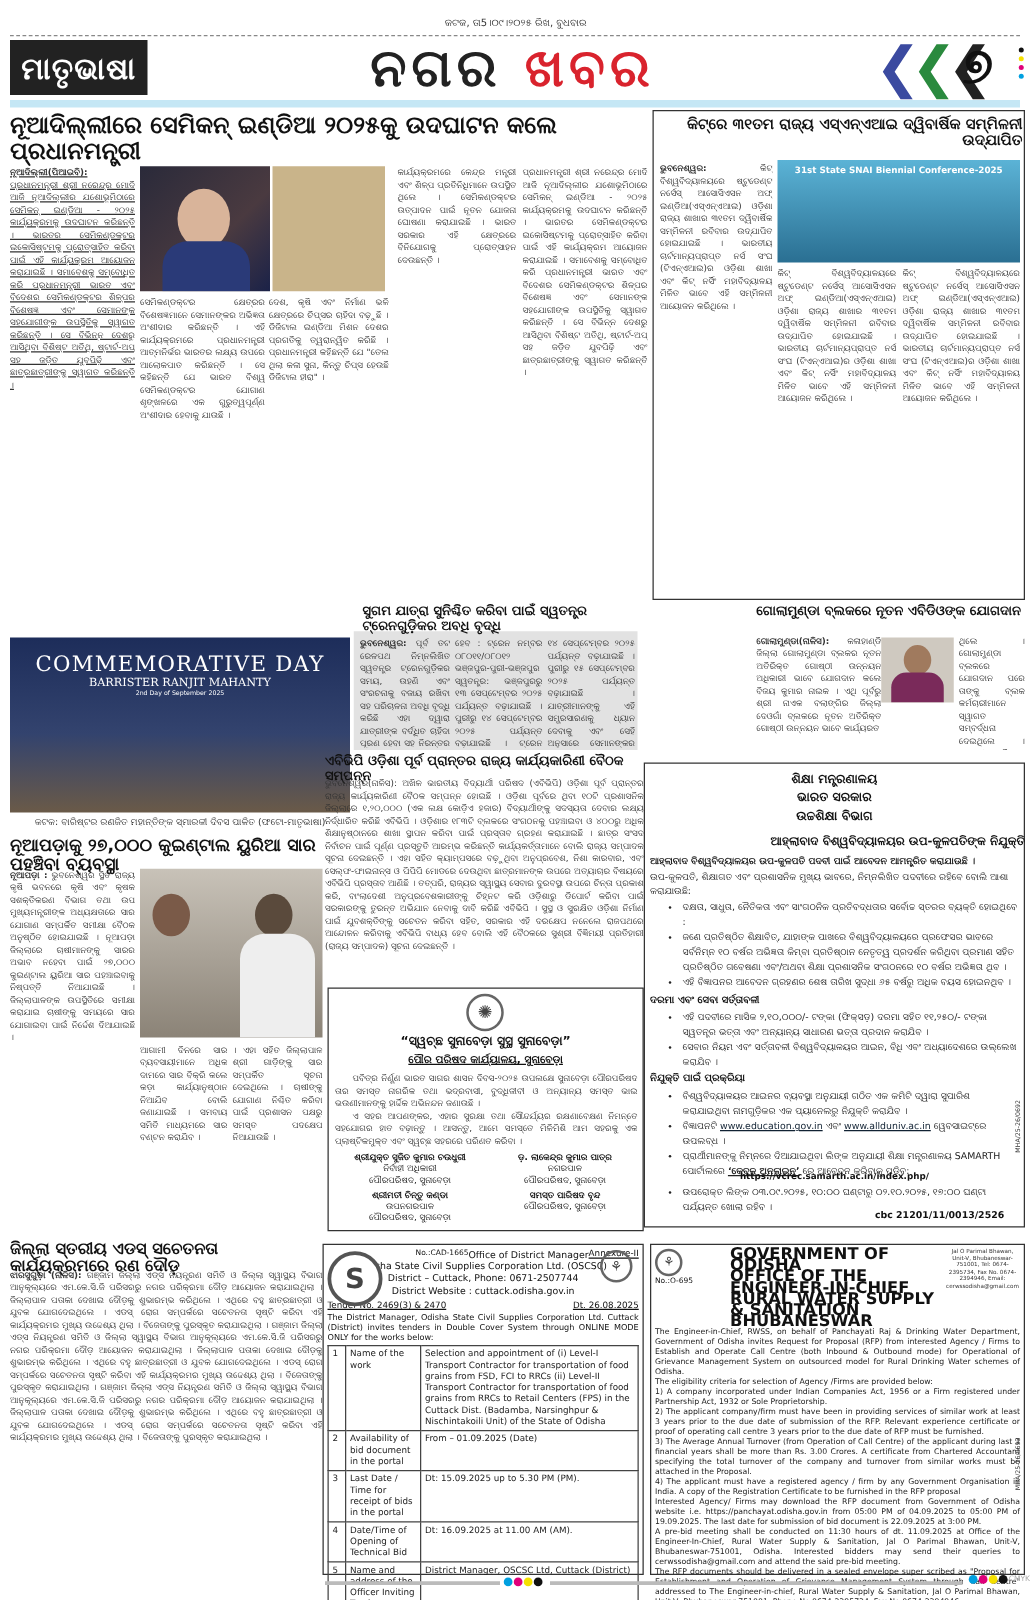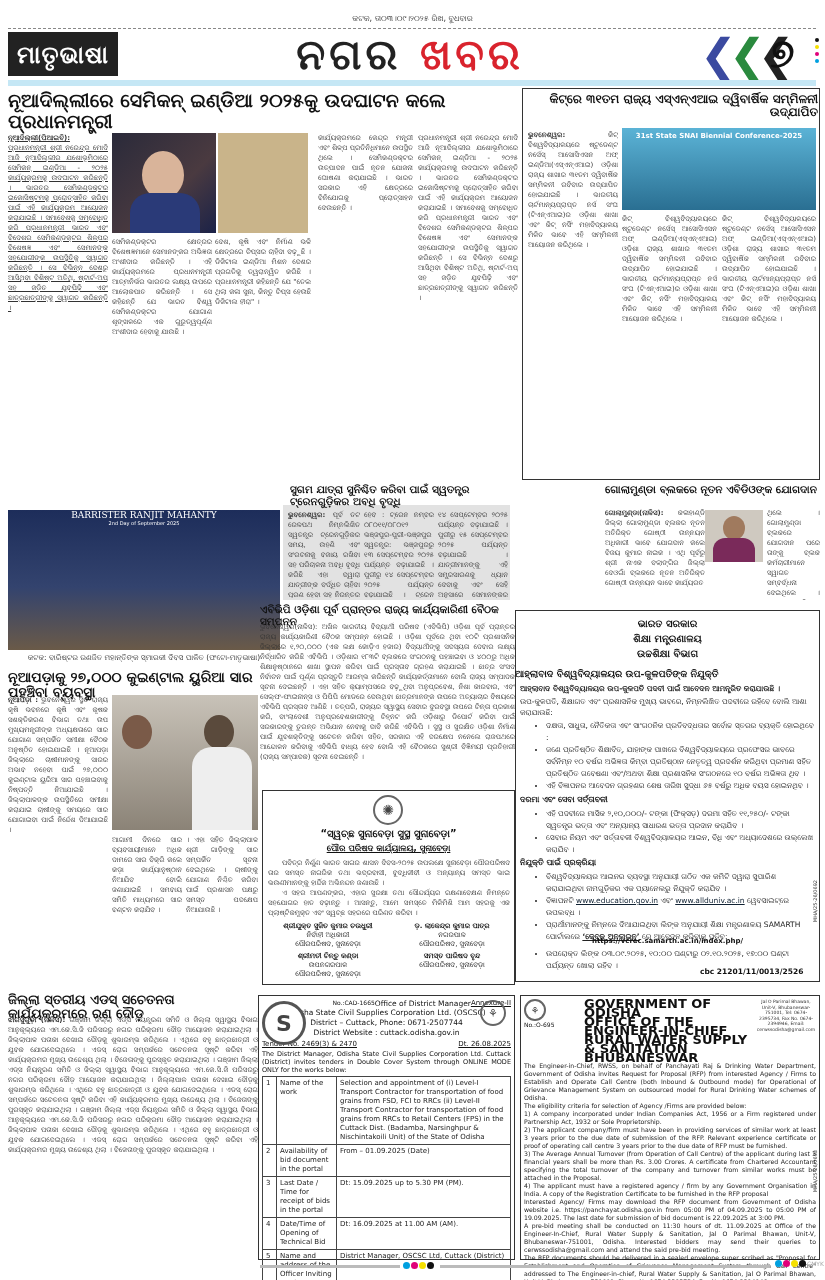--- a/index.html
+++ b/index.html
@@ -31,21 +31,21 @@
   .small{font-size:7px;color:#222}
   .rfp p{font-size:6.2px;line-height:8px;color:#222;text-align:justify}
   .bold{font-weight:bold}
   .ul{text-decoration:underline}
   .link{color:#123;text-decoration:underline}
   .emblem{width:30px;height:30px;border-radius:50%;border:2px solid #666;display:flex;align-items:center;justify-content:center;font-size:14px;color:#444}
 </style>
 </head>
 <body>
 
-<div class="abs dateline">କଟକ, ତା୦୩।୦୯।୨୦୨୫ ରିଖ, ବୁଧବାର</div>
+<div class="abs dateline">କଟକ, ତା5।୦୯।୨୦୨୫ ରିଖ, ବୁଧବାର</div>
 <div class="abs dash"></div>
 <div class="abs masthead-logo">ମାତୃଭାଷା</div>
 <div class="abs section-title">
   <span class="a">ନଗର</span>
   <span class="b">ଖବର</span>
 </div>
 <div class="abs chev">
   <span style="color:#3b4aa0">❮</span>
     <span style="color:#2a8a3e;margin-left:-8px">❮</span>
     <span style="color:#222;margin-left:-8px">❮</span>
@@ -80,20 +80,21 @@
   <b>ଭୁବନେଶ୍ୱର:</b>
   <span>କିଟ୍ ବିଶ୍ୱବିଦ୍ୟାଳୟରେ ଷ୍ଟୁଡେଣ୍ଟ ନର୍ସେସ୍ ଆସୋସିଏସନ ଅଫ୍ ଇଣ୍ଡିଆ(ଏସ୍‌ଏନ୍‌ଏଆଇ) ଓଡ଼ିଶା ରାଜ୍ୟ ଶାଖାର ୩୧ତମ ଦ୍ୱିବାର୍ଷିକ ସମ୍ମିଳନୀ ରବିବାର ଉଦ୍‌ଯାପିତ ହୋଇଯାଇଛି । ଭାରତୀୟ ଚାର୍ଟମାନ୍ୟପ୍ରାପ୍ତ ନର୍ସ ସଂଘ (ଟିଏନ୍‌ଏଆଇ)ର ଓଡ଼ିଶା ଶାଖା ଏବଂ କିଟ୍ ନର୍ସିଂ ମହାବିଦ୍ୟାଳୟ ମିଳିତ ଭାବେ ଏହି ସମ୍ମିଳନୀ ଆୟୋଜନ କରିଥିଲେ ।</span>
 </div>
 <div class="abs photo" style="top:128px;left:622px;width:194px;height:82px;background:linear-gradient(#5bb3d6,#2a6f92);">
   <div style="color:#fff;font-size:7px;font-weight:bold;text-align:center;margin-top:4px">31st State SNAI Biennial Conference-2025</div>
 </div>
 <div class="abs body-text" style="top:214px;left:622px;width:95px;height:262px;">କିଟ୍ ବିଶ୍ୱବିଦ୍ୟାଳୟରେ ଷ୍ଟୁଡେଣ୍ଟ ନର୍ସେସ୍ ଆସୋସିଏସନ ଅଫ୍ ଇଣ୍ଡିଆ(ଏସ୍‌ଏନ୍‌ଏଆଇ) ଓଡ଼ିଶା ରାଜ୍ୟ ଶାଖାର ୩୧ତମ ଦ୍ୱିବାର୍ଷିକ ସମ୍ମିଳନୀ ରବିବାର ଉଦ୍‌ଯାପିତ ହୋଇଯାଇଛି । ଭାରତୀୟ ଚାର୍ଟମାନ୍ୟପ୍ରାପ୍ତ ନର୍ସ ସଂଘ (ଟିଏନ୍‌ଏଆଇ)ର ଓଡ଼ିଶା ଶାଖା ଏବଂ କିଟ୍ ନର୍ସିଂ ମହାବିଦ୍ୟାଳୟ ମିଳିତ ଭାବେ ଏହି ସମ୍ମିଳନୀ ଆୟୋଜନ କରିଥିଲେ ।</div>
 <div class="abs body-text" style="top:214px;left:722px;width:94px;height:262px;">କିଟ୍ ବିଶ୍ୱବିଦ୍ୟାଳୟରେ ଷ୍ଟୁଡେଣ୍ଟ ନର୍ସେସ୍ ଆସୋସିଏସନ ଅଫ୍ ଇଣ୍ଡିଆ(ଏସ୍‌ଏନ୍‌ଏଆଇ) ଓଡ଼ିଶା ରାଜ୍ୟ ଶାଖାର ୩୧ତମ ଦ୍ୱିବାର୍ଷିକ ସମ୍ମିଳନୀ ରବିବାର ଉଦ୍‌ଯାପିତ ହୋଇଯାଇଛି । ଭାରତୀୟ ଚାର୍ଟମାନ୍ୟପ୍ରାପ୍ତ ନର୍ସ ସଂଘ (ଟିଏନ୍‌ଏଆଇ)ର ଓଡ଼ିଶା ଶାଖା ଏବଂ କିଟ୍ ନର୍ସିଂ ମହାବିଦ୍ୟାଳୟ ମିଳିତ ଭାବେ ଏହି ସମ୍ମିଳନୀ ଆୟୋଜନ କରିଥିଲେ ।</div>
 
 <div class="abs photo" style="top:510px;left:8px;width:272px;height:140px;background:linear-gradient(#1d2d5a,#33436e 55%,#6a5a48);">
+  <div style="color:#fff;font-family:'DejaVu Serif',serif;font-size:17px;text-align:center;margin-top:12px;letter-spacing:1px">COMMEMORATIVE DAY</div>
   <div style="color:#fff;font-family:'DejaVu Serif',serif;font-size:9px;text-align:center">BARRISTER RANJIT MAHANTY</div>
   <div style="color:#fff;font-size:5px;text-align:center">2nd Day of September 2025</div>
 </div>
 <div class="abs caption" style="top:653px;left:8px;width:272px;">କଟକ: ବାରିଷ୍ଟର ରଣଜିତ ମହାନ୍ତିଙ୍କ ସ୍ମାରକୀ ଦିବସ ପାଳିତ (ଫଟୋ-ମାତୃଭାଷା)</div>
 
 <div class="abs gray-bg" style="top:505px;left:283px;width:227px;height:95px"></div>
 <div class="abs head" style="top:484px;left:290px;width:225px;font-size:10.5px;">ସୁଗମ ଯାତ୍ରା ସୁନିଶ୍ଚିତ କରିବା ପାଇଁ ସ୍ୱତନ୍ତ୍ର ଟ୍ରେନଗୁଡ଼ିକର ଅବଧି ବୃଦ୍ଧି</div>
 <div class="abs body-text" style="top:510px;left:288px;width:72px;height:88px;">
   <b>ଭୁବନେଶ୍ୱର:</b>
   <span>ପୂର୍ବ ତଟ ରେଳପଥ ନିମ୍ନଲିଖିତ ସ୍ୱତନ୍ତ୍ର ଟ୍ରେନଗୁଡ଼ିକର ସମୟ, ଉହଣି ଏବଂ ସଂରଚନାକୁ ବଜାୟ ରଖିବା ସହ ପରିଚାଳନା ଅବଧି ବୃଦ୍ଧି କରିଛି ଏହା ଦ୍ୱାରା ଯାତ୍ରୀଙ୍କ ବର୍ଦ୍ଧିତ ଚାହିଦା ପୂରଣ ହେବା ସହ ନିରନ୍ତର ଯାତ୍ରୀ ସୁବିଧା ଯୋଗାଇବାରେ ବିଶେଷ ସହାୟକ</span>
@@ -149,25 +150,25 @@
   <span>ଉପନଗରପାଳ</span><br>
   <span>ପୌରପରିଷଦ, ସୁନାବେଡ଼ା</span>
 </div>
 <div class="abs" style="top:952px;left:392px;width:120px;text-align:center;font-size:7px;line-height:9px">
   <b>ସମସ୍ତ ପାରିଷଦ ବୃନ୍ଦ</b><br>
   <span>ପୌରପରିଷଦ, ସୁନାବେଡ଼ା</span>
 </div>
 
 <div class="abs box" style="top:610px;left:515px;width:305px;height:372px"></div>
 <div class="abs notice-center" style="top:616px;left:515px;width:305px">
+  <div>ଶିକ୍ଷା ମନ୍ତ୍ରଣାଳୟ</div>
   <div>ଭାରତ ସରକାର</div>
-  <div>ଶିକ୍ଷା ମନ୍ତ୍ରଣାଳୟ</div>
   <div>ଉଚ୍ଚଶିକ୍ଷା ବିଭାଗ</div>
 </div>
-<div class="abs" style="top:668px;left:515px;width:305px;text-align:left;font-weight:bold;font-size:9.5px">ଆହ୍ଲାବାଦ ବିଶ୍ୱବିଦ୍ୟାଳୟର ଉପ-କୁଳପତିଙ୍କ ନିଯୁକ୍ତି</div>
+<div class="abs" style="top:668px;left:515px;width:305px;text-align:right;font-weight:bold;font-size:9.5px">ଆହ୍ଲାବାଦ ବିଶ୍ୱବିଦ୍ୟାଳୟର ଉପ-କୁଳପତିଙ୍କ ନିଯୁକ୍ତି</div>
 <div class="abs small" style="top:684px;left:520px;width:296px;font-weight:bold;font-size:7.5px">ଆହ୍ଲାବାଦ ବିଶ୍ୱବିଦ୍ୟାଳୟର ଉପ-କୁଳପତି ପଦବୀ ପାଇଁ ଆବେଦନ ଆମନ୍ତ୍ରିତ କରାଯାଉଛି ।</div>
 <div class="abs small" style="top:696px;left:520px;width:296px;font-size:7.5px;line-height:11px">ଉପ-କୁଳପତି, ଶିକ୍ଷାଗତ ଏବଂ ପ୍ରଶାସନିକ ମୁଖ୍ୟ ଭାବରେ, ନିମ୍ନଲିଖିତ ପଦବୀରେ ରହିବେ ବୋଲି ଆଶା କରାଯାଉଛି:</div>
 <ul class="abs bullets" style="top:720px;left:520px;width:296px">
   <li>ଦକ୍ଷତା, ସାଧୁତା, ନୈତିକତା ଏବଂ ସାଂଗଠନିକ ପ୍ରତିବଦ୍ଧତାର ସର୍ବୋଚ୍ଚ ସ୍ତରର ବ୍ୟକ୍ତି ହୋଇଥିବେ :</li>
   <li>ଜଣେ ପ୍ରତିଷ୍ଠିତ ଶିକ୍ଷାବିତ୍, ଯାହାଙ୍କ ପାଖରେ ବିଶ୍ୱବିଦ୍ୟାଳୟରେ ପ୍ରଫେସର ଭାବରେ ସର୍ବନିମ୍ନ ୧୦ ବର୍ଷର ଅଭିଜ୍ଞତା କିମ୍ବା ପ୍ରତିଷ୍ଠାନ ନେତୃତ୍ୱ ପ୍ରଦର୍ଶନ କରିଥିବା ପ୍ରମାଣ ସହିତ ପ୍ରତିଷ୍ଠିତ ଗବେଷଣା ଏବଂ/ଅଥବା ଶିକ୍ଷା ପ୍ରଶାସନିକ ସଂଗଠନରେ ୧୦ ବର୍ଷର ଅଭିଜ୍ଞତା ଥିବ ।</li>
   <li>ଏହି ବିଜ୍ଞାପନର ଆବେଦନ ଗ୍ରହଣର ଶେଷ ତାରିଖ ସୁଦ୍ଧା ୬୫ ବର୍ଷରୁ ଅଧିକ ବୟସ ହୋଇନଥିବ ।</li>
 </ul>
 <div class="abs" style="top:795px;left:520px;font-weight:bold;font-size:8px">ଦରମା ଏବଂ ସେବା ସର୍ତ୍ତାବଳୀ</div>
 <ul class="abs bullets" style="top:808px;left:520px;width:296px">
   <li>ଏହି ପଦବୀରେ ମାସିକ ୨,୧୦,୦୦୦/- ଟଙ୍କା (ଫିକ୍ସଡ଼) ଦରମା ସହିତ ୧୧,୨୫୦/- ଟଙ୍କା ସ୍ୱତନ୍ତ୍ର ଭତ୍ତା ଏବଂ ଅନ୍ୟାନ୍ୟ ସାଧାରଣ ଭତ୍ତା ପ୍ରଦାନ କରାଯିବ ।</li>

